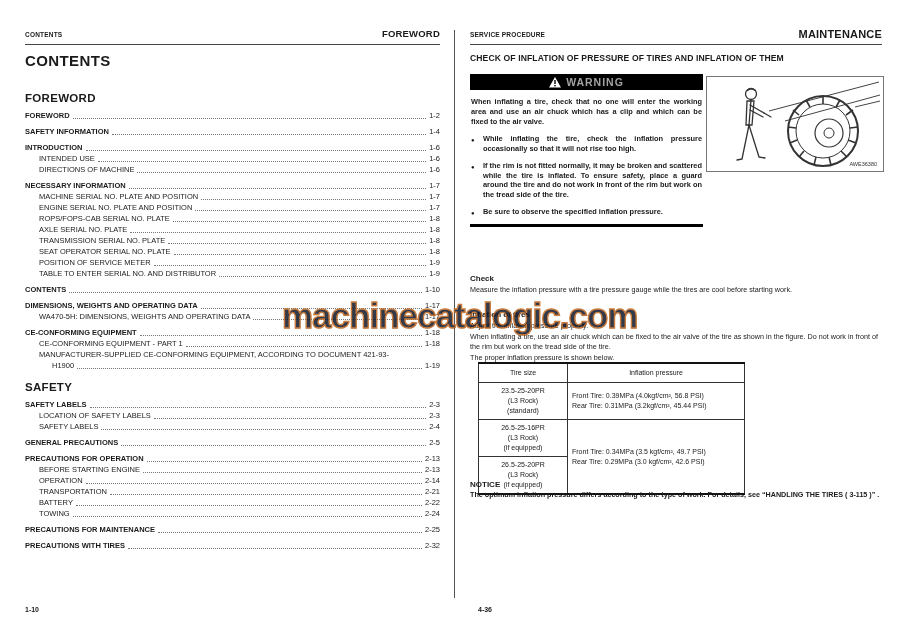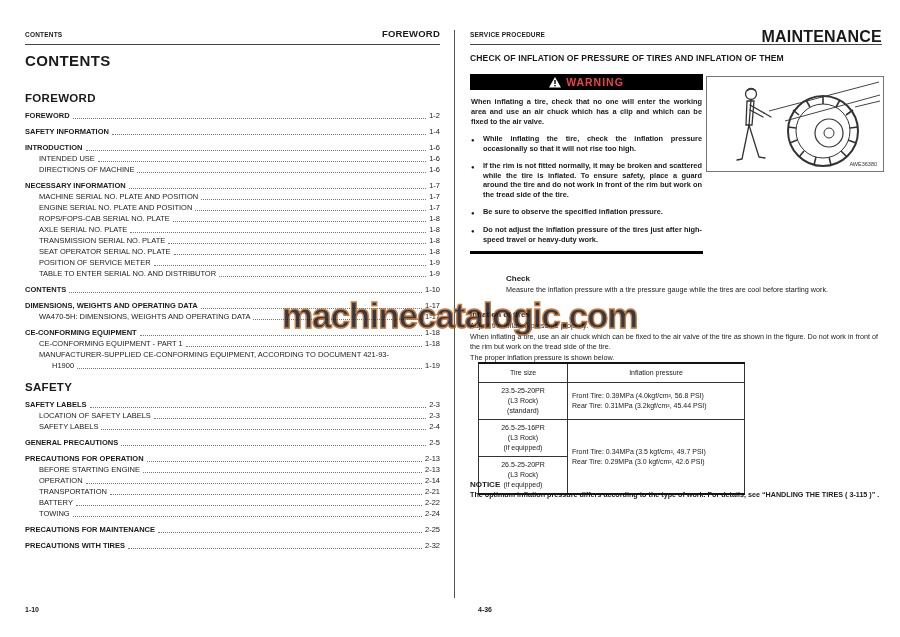--- a/index.html
+++ b/index.html
@@ -8,50 +8,50 @@
        -webkit-font-smoothing:antialiased;}
   .page{position:absolute;top:28px;height:595px;}
   #left-page{left:25px;width:415px;}
   #right-page{left:470px;width:412px;}
   #page-divider{position:absolute;left:454px;top:30px;height:568px;width:1px;background:#555;}
 
   
   .running-head{position:absolute;top:0;left:0;right:0;height:16px;border-bottom:1px solid #444;}
   .rh-left{position:absolute;left:0;top:3px;font-size:6.5px;font-weight:bold;letter-spacing:.2px;}
   .rh-right{position:absolute;right:0;top:0;font-size:9.5px;font-weight:bold;letter-spacing:.2px;}
-  #right-page .rh-right{font-size:16px;}
+  #right-page .rh-right{font-size:11px;}
 
   
   #contents-title{position:absolute;top:24px;left:0;font-size:15px;font-weight:bold;letter-spacing:.4px;}
   #toc-wrap{position:absolute;top:64px;left:0;right:0;}
   .toc-section-heading{font-size:11.5px;font-weight:bold;margin:10px 0 6px 0;letter-spacing:.3px;}
   #toc-wrap .first{margin-top:0;}
   .toc{font-size:7.5px;line-height:11px;}
   .toc-row{display:flex;align-items:flex-end;}
   .toc-row.lvl1{font-weight:bold;margin-top:5px;}
   .toc-row.lvl2{padding-left:14px;font-weight:normal;}
   .toc-row.lvl3{padding-left:27px;font-weight:normal;}
   .toc-label{white-space:nowrap;}
   .lvl2 .toc-label,.lvl3 .toc-label{white-space:normal;}
   .dots{flex:1;margin:0 3px 2px 3px;border-bottom:1.4px dotted #777;min-width:8px;}
   .toc-page{font-weight:normal;white-space:nowrap;}
 
   
   #proc-title{position:absolute;top:25px;left:0;font-size:8.6px;font-weight:bold;letter-spacing:.1px;}
   #warning-box{position:absolute;top:46px;left:0;width:233px;}
-  #warning-bar{background:#000;color:#ef4444;height:16px;display:flex;align-items:center;justify-content:center;gap:5px;}
+  #warning-bar{background:#000;color:#a3a3a3;height:16px;display:flex;align-items:center;justify-content:center;gap:5px;}
   #warning-bar .wlabel{font-size:10.5px;font-weight:bold;letter-spacing:1px;}
   #warning-body{font-size:7.4px;font-weight:bold;line-height:1.34;text-align:justify;
                 padding:7px 1px 6px 1px;border-bottom:3px solid #000;}
   .wbullet{display:flex;margin-top:7px;}
   .wbullet .bmark{width:12px;flex:0 0 12px;font-size:6px;line-height:10px;padding-top:1px;}
   .wbullet .btext{flex:1;}
   #figure-box{position:absolute;top:48px;left:236px;width:176px;height:94px;border:1px solid #777;background:#fff;}
   #figure-box svg{display:block;width:100%;height:100%;}
-  #check-sec{position:absolute;top:246px;left:0;right:0;margin-left:36px;}
+  #check-sec{position:absolute;top:246px;left:0;right:0;}
   #inflation-sec{position:absolute;top:282px;left:0;right:0;}
   .subhead{font-size:8px;font-weight:bold;margin-bottom:2px;}
   .bodytext{font-size:7.2px;line-height:10.5px;}
   #tire-table{position:absolute;top:334px;left:8px;border-collapse:collapse;
               border-top:2px solid #111;border-bottom:2px solid #111;
               border-left:1px solid #333;border-right:1px solid #333;
               font-size:7px;line-height:10px;}
   #tire-table th,#tire-table td{border:1px solid #333;padding:3px 4px;font-weight:normal;}
   #tire-table th{height:12px;}
   .tire-cell{width:80px;text-align:center;}
@@ -273,24 +273,20 @@
         <span class="bmark">●</span>
         <span class="btext">While inflating the tire, check the inflation pressure occasionally so that it will not rise too high.</span>
       </div>
       <div class="wbullet">
         <span class="bmark">●</span>
         <span class="btext">If the rim is not fitted normally, it may be broken and scattered while the tire is inflated. To ensure safety, place a guard around the tire and do not work in front of the rim but work on the tread side of the tire.</span>
       </div>
       <div class="wbullet">
         <span class="bmark">●</span>
         <span class="btext">Be sure to observe the specified inflation pressure.</span>
-      </div>
-      <div class="wbullet">
-        <span class="bmark">●</span>
-        <span class="btext">Do not adjust the inflation pressure of the tires just after high-speed travel or heavy-duty work.</span>
       </div>
     </div>
   </div>
 
   <div id="figure-box">
     <svg viewBox="0 0 176 94">
       <g stroke="#444" stroke-width="1" fill="none">
         <line x1="62" y1="34" x2="172" y2="5"></line>
         <line x1="78" y1="44" x2="173" y2="18"></line>
         <line x1="148" y1="30" x2="173" y2="24"></line>

